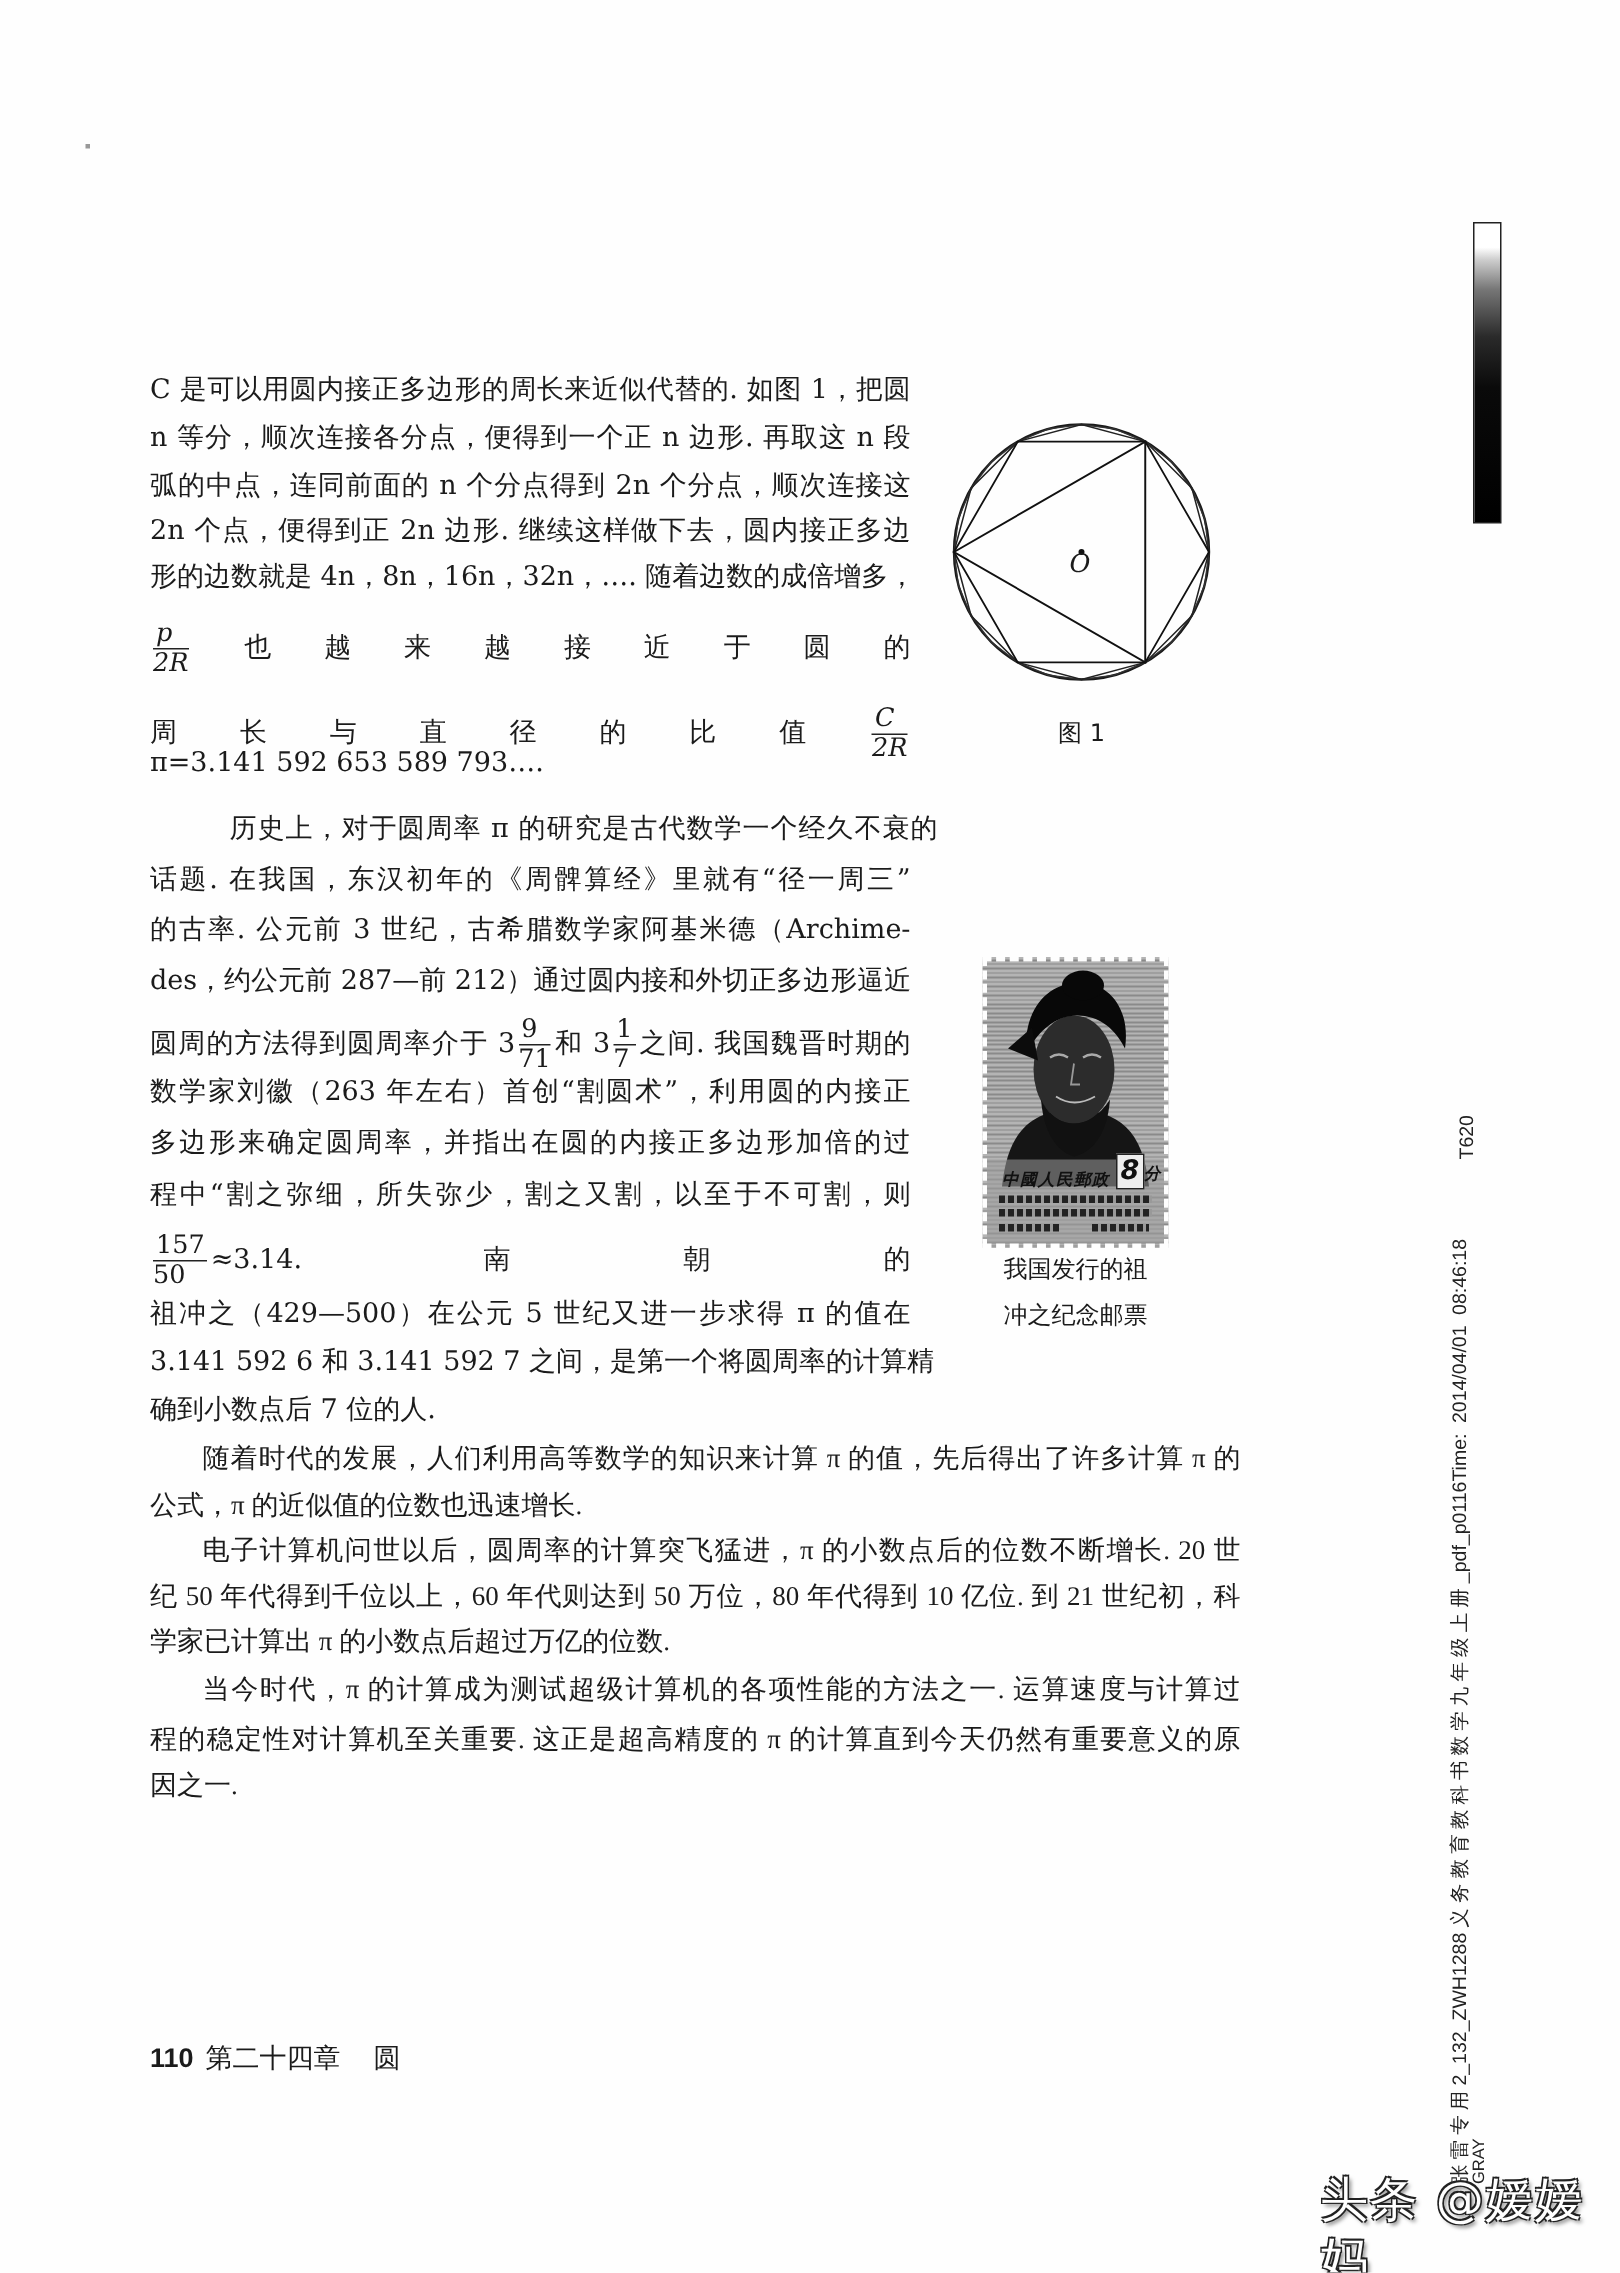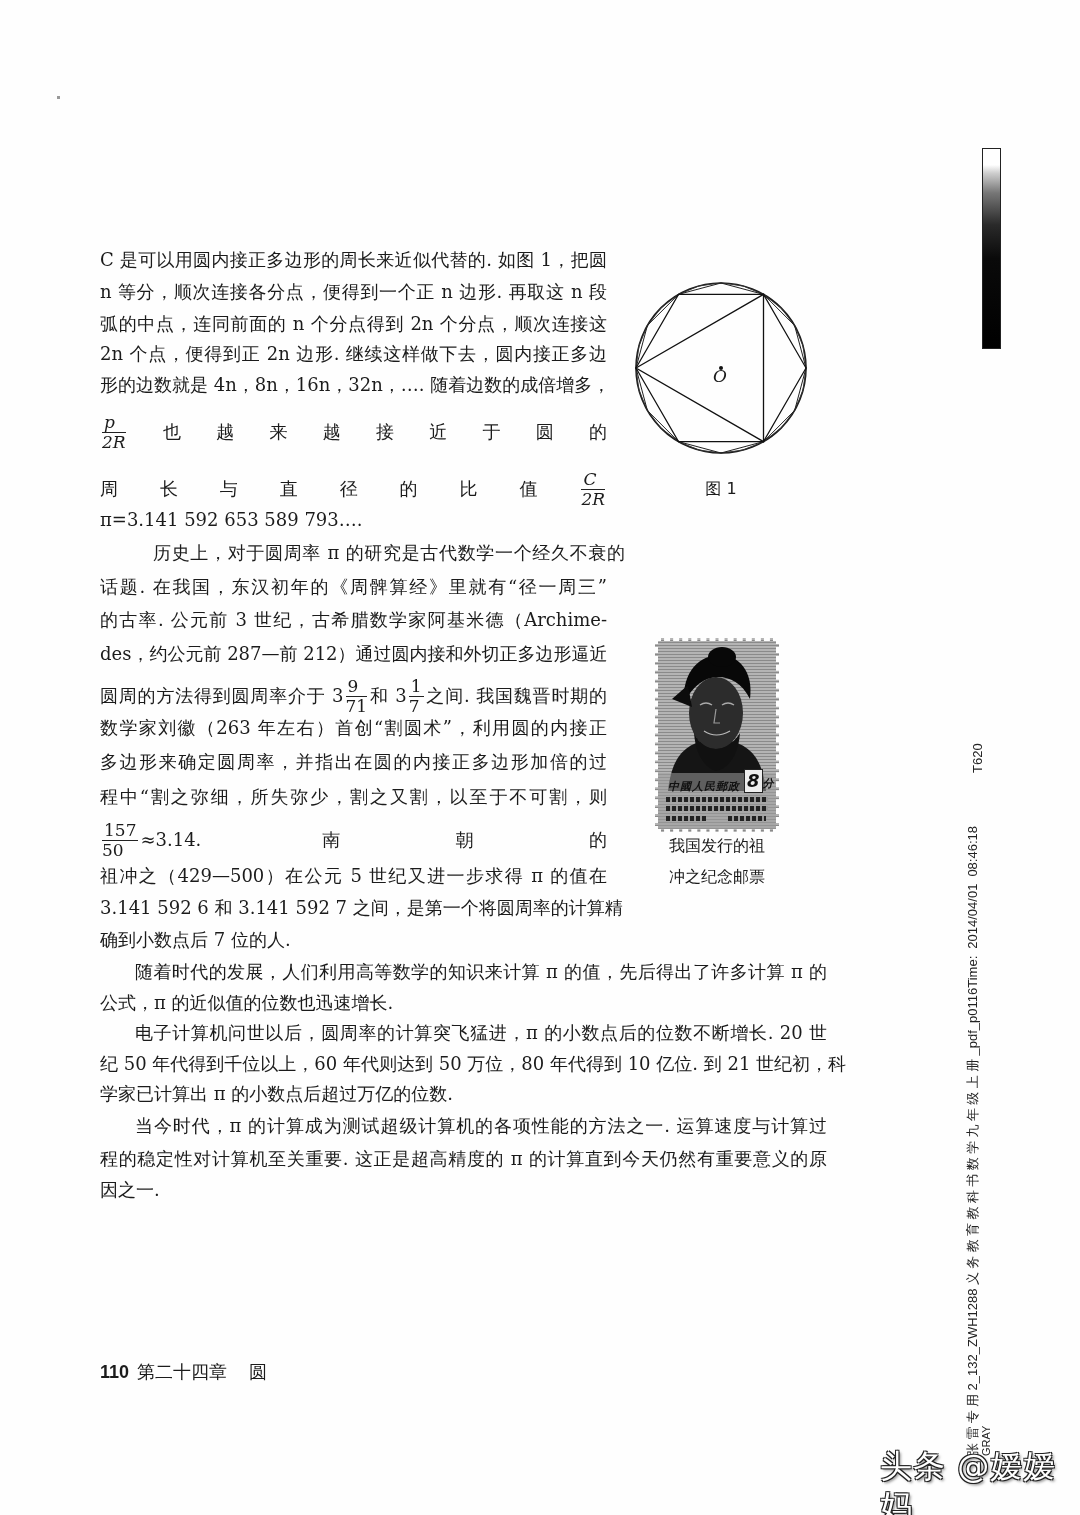--- a/index.html
+++ b/index.html
@@ -8,21 +8,21 @@
     background: #fefefe; color: #1b1b1b;
     font-family: "DejaVu Serif", "Liberation Serif", serif;
   }
   .ln {
     position: absolute; height: 26px; line-height: 26px;
     font-size: 18px; white-space: nowrap;
     text-align: justify; text-align-last: justify; text-justify: inter-character;
   }
   .col { left: 100px; width: 507px; }
   .col.ind { left: 153px; width: 472px; }
-  .full { left: 100px; width: 727px; }
+  .full { left: 100px; width: 727px; font-family: Liberation Serif, serif; }
   .full.ind { left: 135px; width: 692px; }
   .last { text-align: left; text-align-last: left; }
   .frac {
     display: inline-block; vertical-align: middle; text-align: center;
     font-size: 17px; line-height: 19px; margin: 0 2px;
   }
   .frac .num { display: block; border-bottom: 1px solid #222; padding: 0 2px; }
   .frac .den { display: block; }
   .frac i, .it { font-style: italic; }
 
@@ -71,21 +71,21 @@
 <div class="speck"></div>
 <div class="gray-bar"></div>
 
 <div class="ln col" style="top:247px">C 是可以用圆内接正多边形的周长来近似代替的. 如图 1，把圆</div>
 <div class="ln col" style="top:279px">n 等分，顺次连接各分点，便得到一个正 n 边形. 再取这 n 段</div>
 <div class="ln col" style="top:311px">弧的中点，连同前面的 n 个分点得到 2n 个分点，顺次连接这</div>
 <div class="ln col" style="top:341px">2n 个点，便得到正 2n 边形. 继续这样做下去，圆内接正多边</div>
 <div class="ln col" style="top:372px">形的边数就是 4n，8n，16n，32n，…. 随着边数的成倍增多，</div>
 <div class="ln col" style="top:413px"><span class="frac"><i class="num">p</i><i class="den">2R</i></span><span>也越来越接近于圆的</span></div>
 <div class="ln col" style="top:470px"><span>周长与直径的比值</span><span class="frac"><i class="num">C</i><i class="den">2R</i></span></div>
-<div class="ln col last" style="top:507px">π=3.141 592 653 589 793….</div>
+<div class="ln col last" style="top:496px">π=3.141 592 653 589 793….</div>
 
 <div class="ln col ind" style="top:540px">历史上，对于圆周率 π 的研究是古代数学一个经久不衰的</div>
 <div class="ln col" style="top:574px">话题. 在我国，东汉初年的《周髀算经》里就有“径一周三”</div>
 <div class="ln col" style="top:607px">的古率. 公元前 3 世纪，古希腊数学家阿基米德（Archime-</div>
 <div class="ln col" style="top:641px">des，约公元前 287—前 212）通过圆内接和外切正多边形逼近</div>
 <div class="ln col" style="top:677px"><span>圆周的方法得到圆周率介于 </span><span>3</span><span class="frac"><span class="num">9</span><span class="den">71</span></span><span>和 </span><span>3</span><span class="frac"><span class="num">1</span><span class="den">7</span></span><span>之间. 我国魏晋时期的</span></div>
 <div class="ln col" style="top:715px">数学家刘徽（263 年左右）首创“割圆术”，利用圆的内接正</div>
 <div class="ln col" style="top:749px">多边形来确定圆周率，并指出在圆的内接正多边形加倍的过</div>
 <div class="ln col" style="top:784px">程中“割之弥细，所失弥少，割之又割，以至于不可割，则</div>
 <div class="ln col" style="top:821px"><span class="frac"><span class="num">157</span><span class="den">50</span></span><span>≈3.14. 南朝的</span></div>

